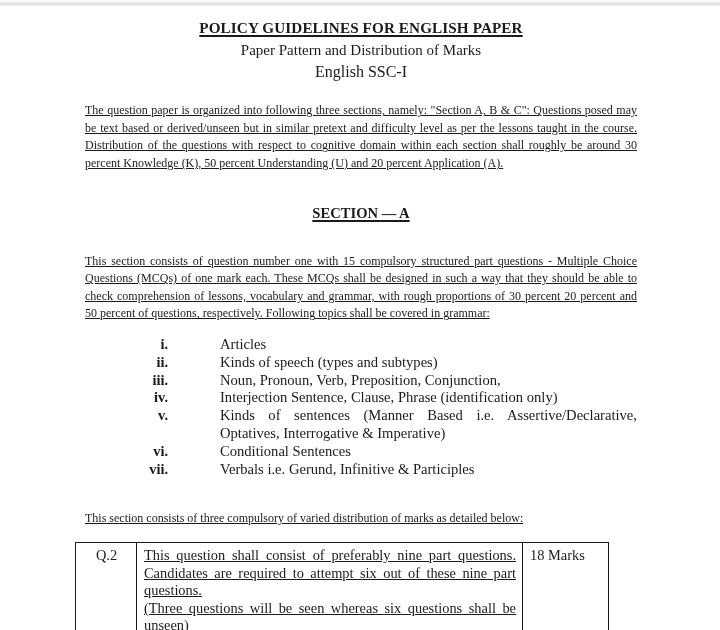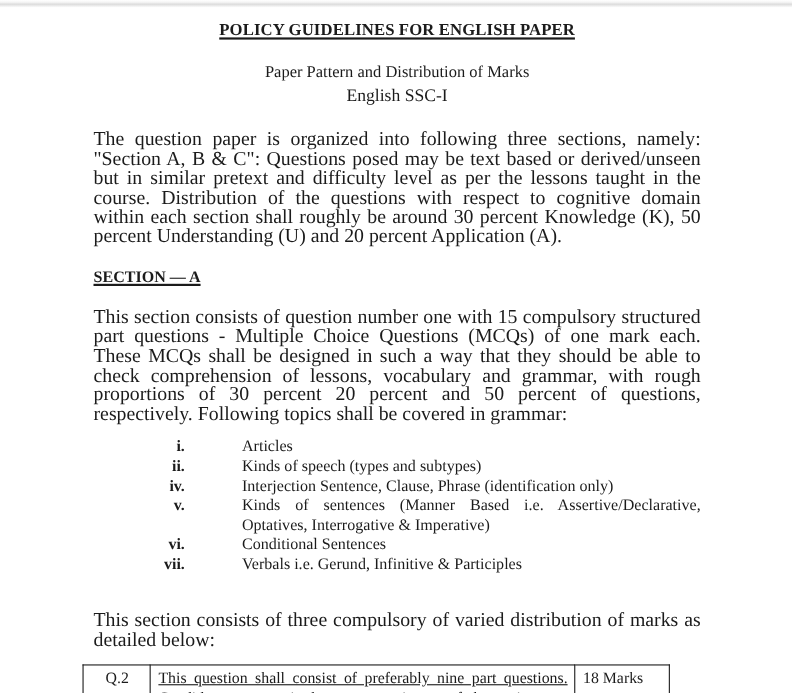--- a/index.html
+++ b/index.html
@@ -60,51 +60,52 @@
   }
   .doc-title .u {
     text-decoration: underline;
     text-underline-offset: 2px;
     text-decoration-thickness: 1.6px;
   }
   .doc-subtitle {
     text-align: center;
     font-size: 15px;
     margin: 0;
-    padding-top: 19px;
-    line-height: 1.25;
-  }
-  .doc-subtitle2 {
-    text-align: center;
-    font-size: 16px;
-    margin: 0;
     padding-top: 3px;
     line-height: 1.25;
   }
+  .doc-subtitle2 {
+    text-align: center;
+    font-size: 16px;
+    margin: 0;
+    padding-top: 3px;
+    line-height: 1.25;
+  }
 
   .section-heading {
-    text-align: left;
+    text-align: center;
     font-weight: bold;
     font-size: 14.6px;
-    margin: 0;
+    margin: 12px;
   }
   .section-heading span {
     text-decoration: underline;
     text-underline-offset: 2px;
     text-decoration-thickness: 1.5px;
   }
 
   
   p.body {
     text-align: justify;
     text-justify: inter-word;
-    font-size: 18px;
+    font-size: 12px;
     line-height: 17.6px;
     margin: 0;
     hyphens: none;
+    text-decoration: underline;
   }
 
   .gap-intro { height: 20px; }
   .gap-before-secA { height: 20px; }
   .gap-after-secA { height: 19px; }
   .gap-before-list { height: 13px; }
   .gap-after-list { height: 13px; }
   .gap-after-secB { height: 19px; }
   .gap-before-table { height: 14px; }
 
@@ -197,20 +198,24 @@
     <div class="gap-before-list"></div>
 
     <ol class="roman-list">
       <li>
         <span class="marker">i.</span>
         <span class="item-text">Articles</span>
       </li>
       <li>
         <span class="marker">ii.</span>
         <span class="item-text">Kinds of speech (types and subtypes)</span>
+      </li>
+      <li>
+        <span class="marker">iii.</span>
+        <span class="item-text">Noun, Pronoun, Verb, Preposition, Conjunction,</span>
       </li>
       <li>
         <span class="marker">iv.</span>
         <span class="item-text">Interjection Sentence, Clause, Phrase (identification only)</span>
       </li>
       <li>
         <span class="marker">v.</span>
         <span class="item-text">Kinds of sentences (Manner Based i.e. Assertive/Declarative, Optatives, Interrogative &amp; Imperative)</span>
       </li>
       <li>

